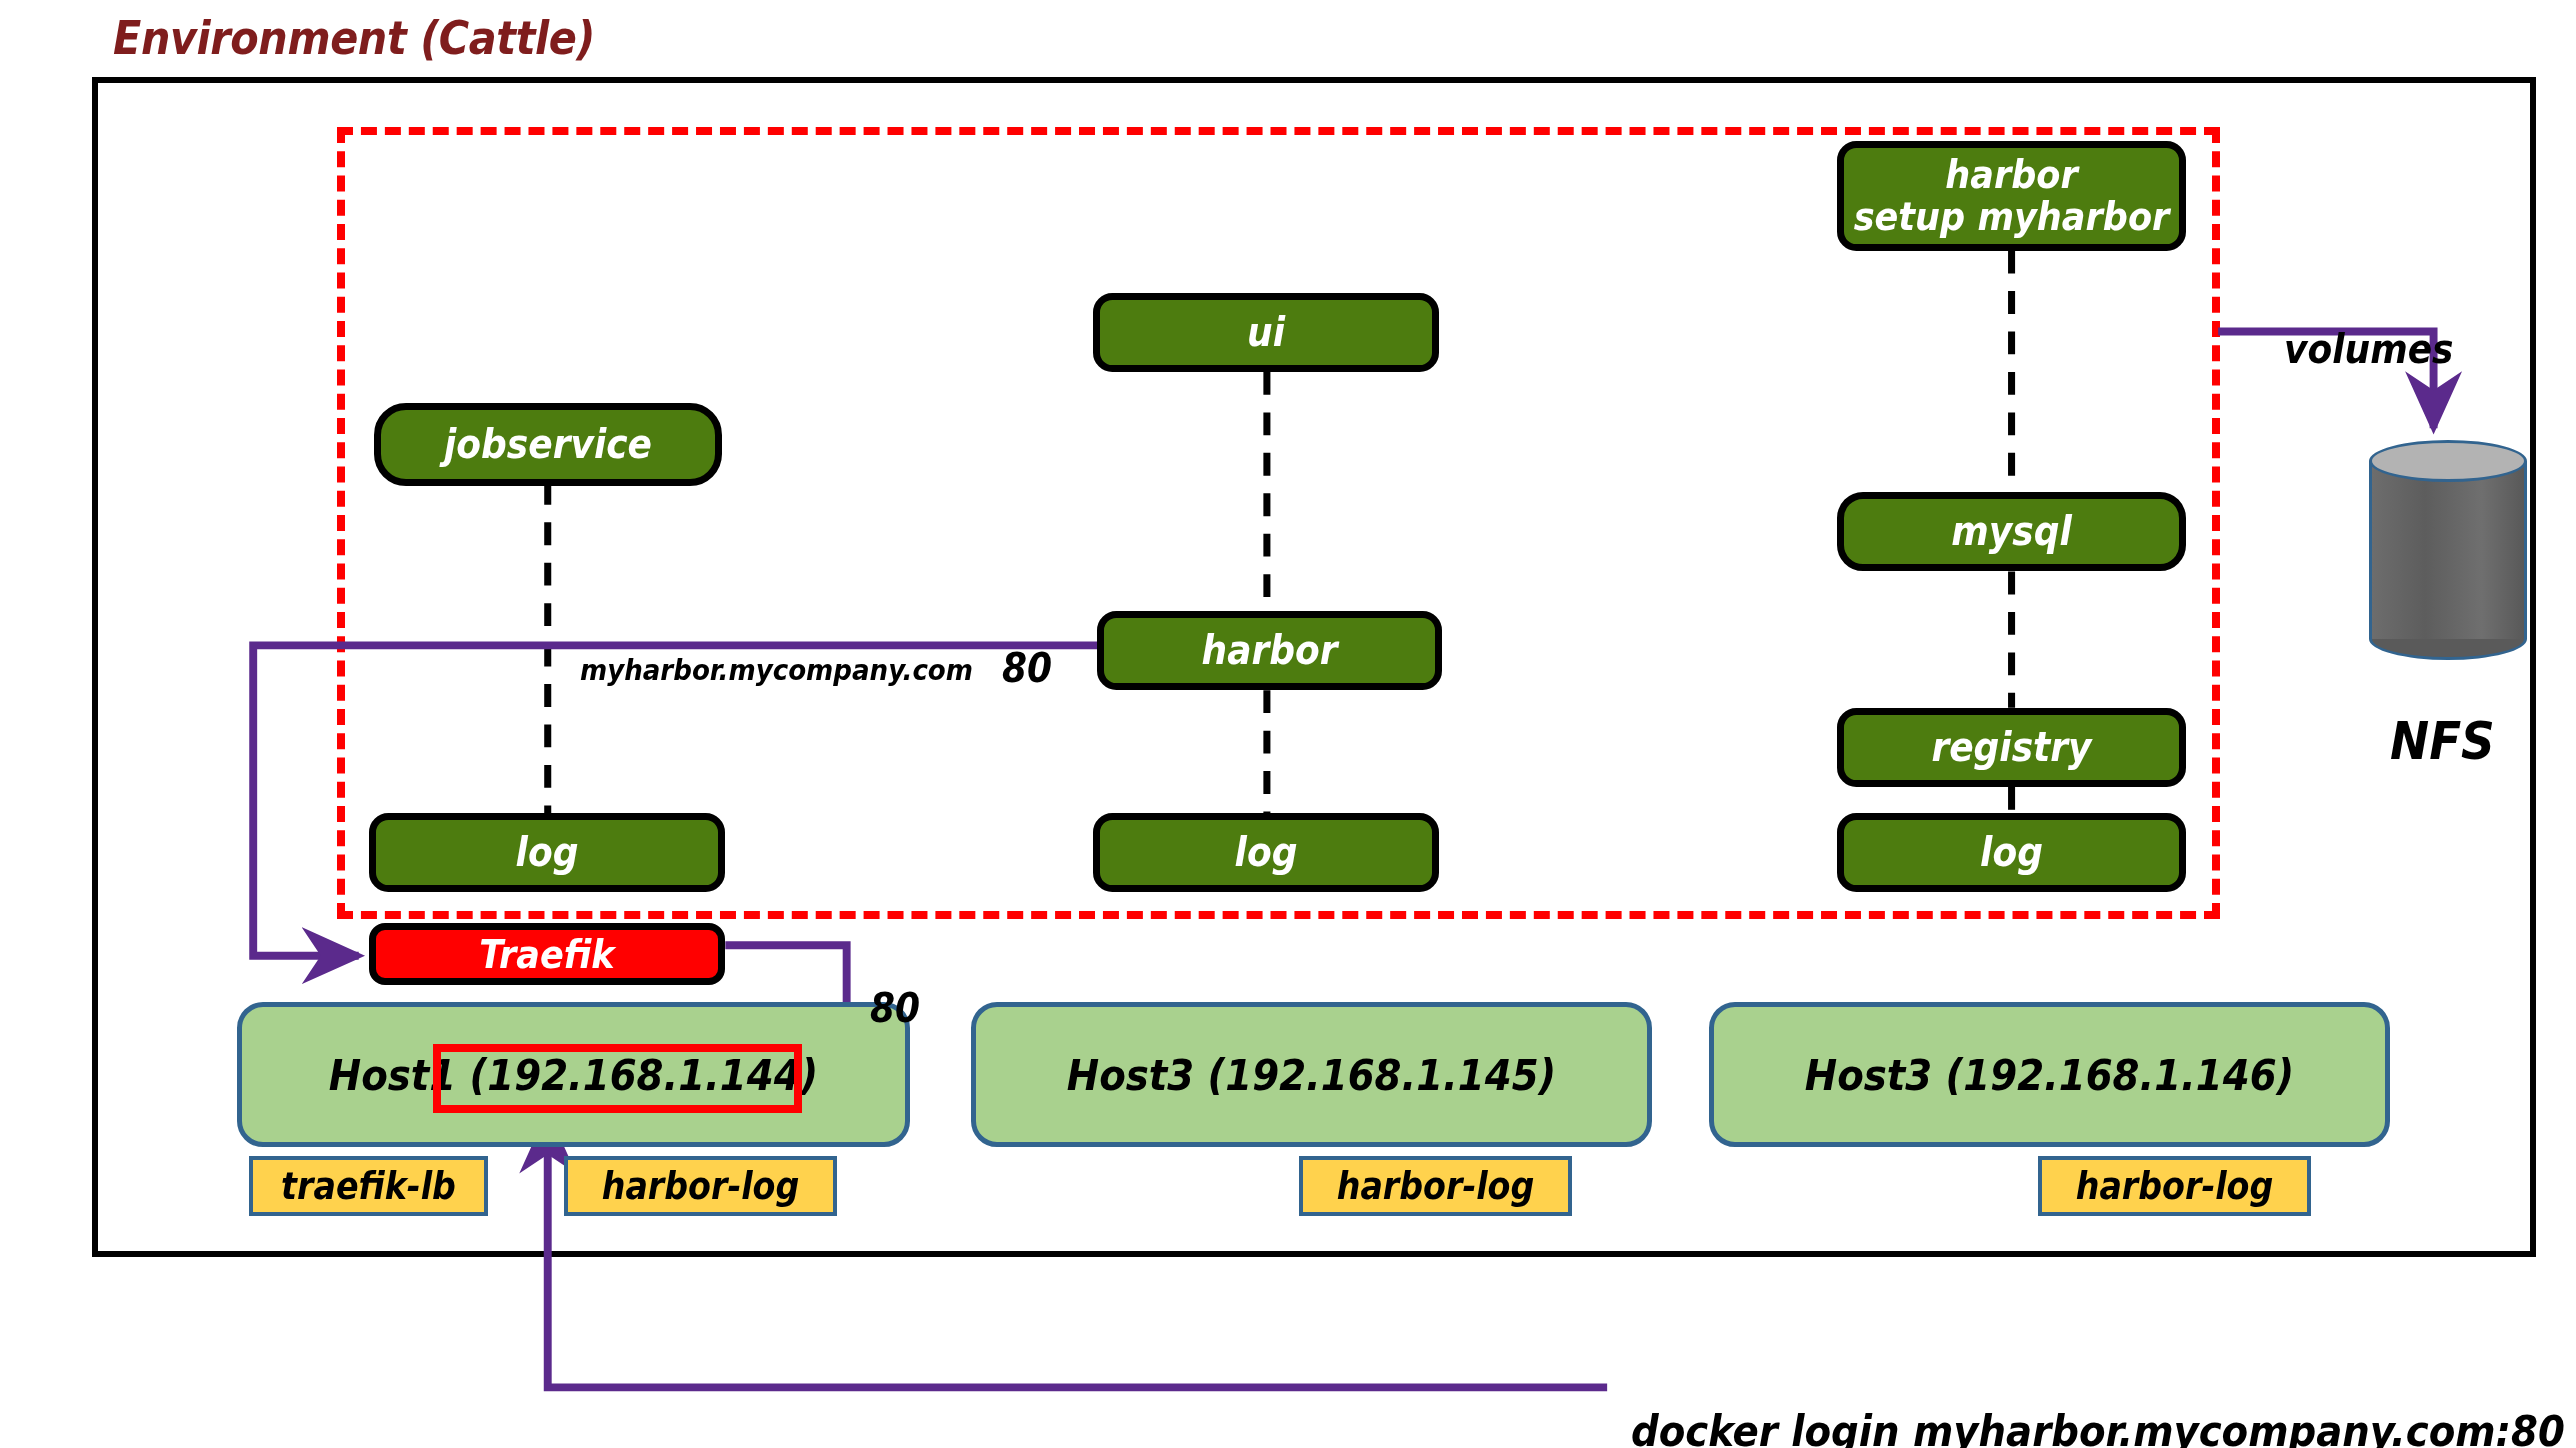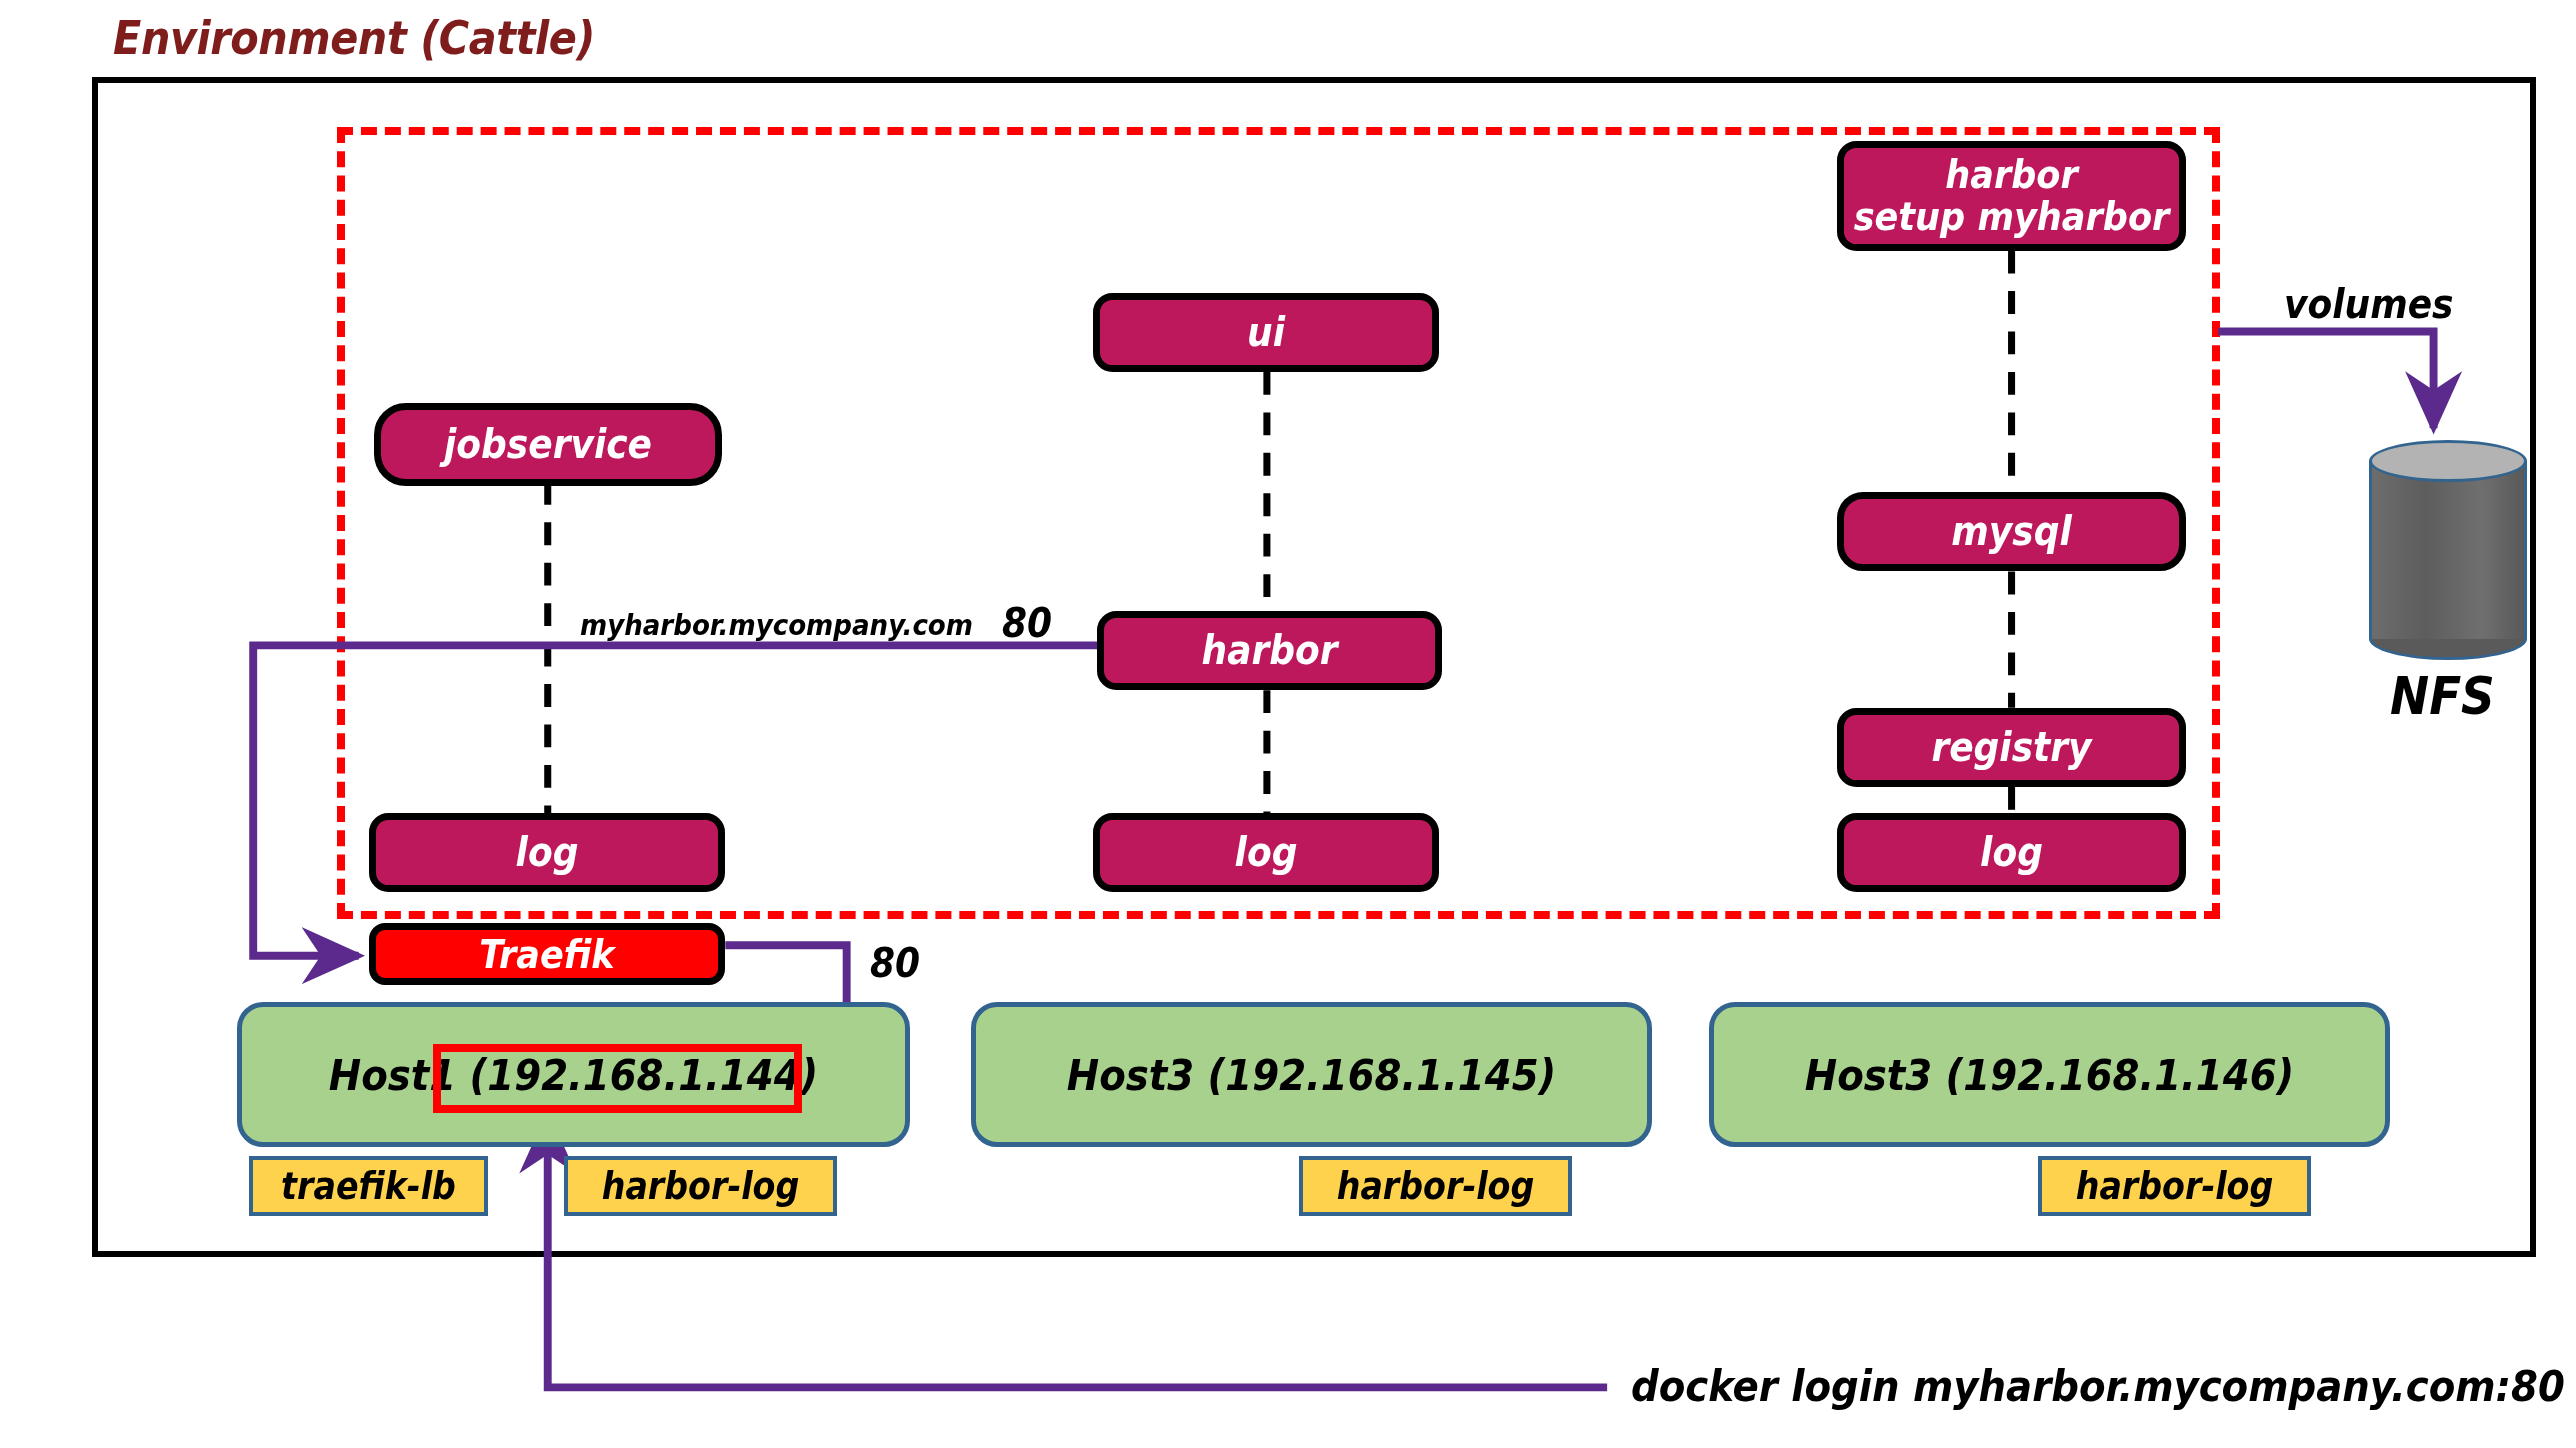--- a/index.html
+++ b/index.html
@@ -11,21 +11,21 @@
 
   
   #env-frame{position:absolute;left:92px;top:77px;width:2444px;height:1180px;
              border:6.2px solid #000000;box-sizing:border-box;background:transparent;}
   #env-title{position:absolute;left:113px;top:10.6px;font-size:46px;font-weight:bold;
              font-style:italic;color:#7f1d1d;letter-spacing:-0.4px;white-space:nowrap;}
   #stack-frame{position:absolute;left:337px;top:127px;width:1883px;height:792px;
                border:8px dashed #ff0000;box-sizing:border-box;background:transparent;}
 
   
-  .svc{position:absolute;background:#be185d;border:7px solid #000000;border-radius:19.3px;
+  .svc{position:absolute;background:#4d7c0f;border:7px solid #000000;border-radius:19.3px;
        box-sizing:border-box;display:flex;align-items:center;justify-content:center;
        color:#ffffff;font-weight:bold;font-style:italic;font-size:40px;
        text-align:center;line-height:1.08;letter-spacing:0px;}
   .svc.two-line{font-size:39px;}
 
   
   #traefik-box{position:absolute;background:#ff0000;border:7px solid #000000;border-radius:16px;
        box-sizing:border-box;display:flex;align-items:center;justify-content:center;
        color:#ffffff;font-weight:bold;font-style:italic;font-size:39px;}
 
@@ -35,21 +35,21 @@
         color:#000000;font-weight:bold;font-style:italic;font-size:43px;white-space:nowrap;margin-left:32px;}
   .hostlabel{position:absolute;background:#ffd24d;border:4.4px solid #32648f;
         box-sizing:border-box;display:flex;align-items:center;justify-content:center;
         color:#000000;font-weight:bold;font-style:italic;font-size:37px;white-space:nowrap;}
 
   
   #host1-ip-highlight{position:absolute;border:8px solid #ff0000;box-sizing:border-box;
         background:transparent;}
 
   
-  .txt{position:absolute;color:#000000;font-weight:bold;font-style:italic;white-space:nowrap;}
+  .txt{position:absolute;color:#000000;font-weight:bold;font-style:italic;white-space:nowrap;margin-top:45px;}
   #domain-label{font-size:29px;}
   #port-label-proxy{font-size:40px;}
   #port-label-traefik{font-size:40px;}
   #volumes-label{font-size:40px;}
   #nfs-label{font-size:52px;font-style:italic;}
   #docker-login-label{font-size:43px;}
 
   
   #nfs-cyl{position:absolute;left:2369px;top:440px;width:158px;height:220px;}
   #nfs-body{position:absolute;left:0;top:21px;width:158px;height:178px;

